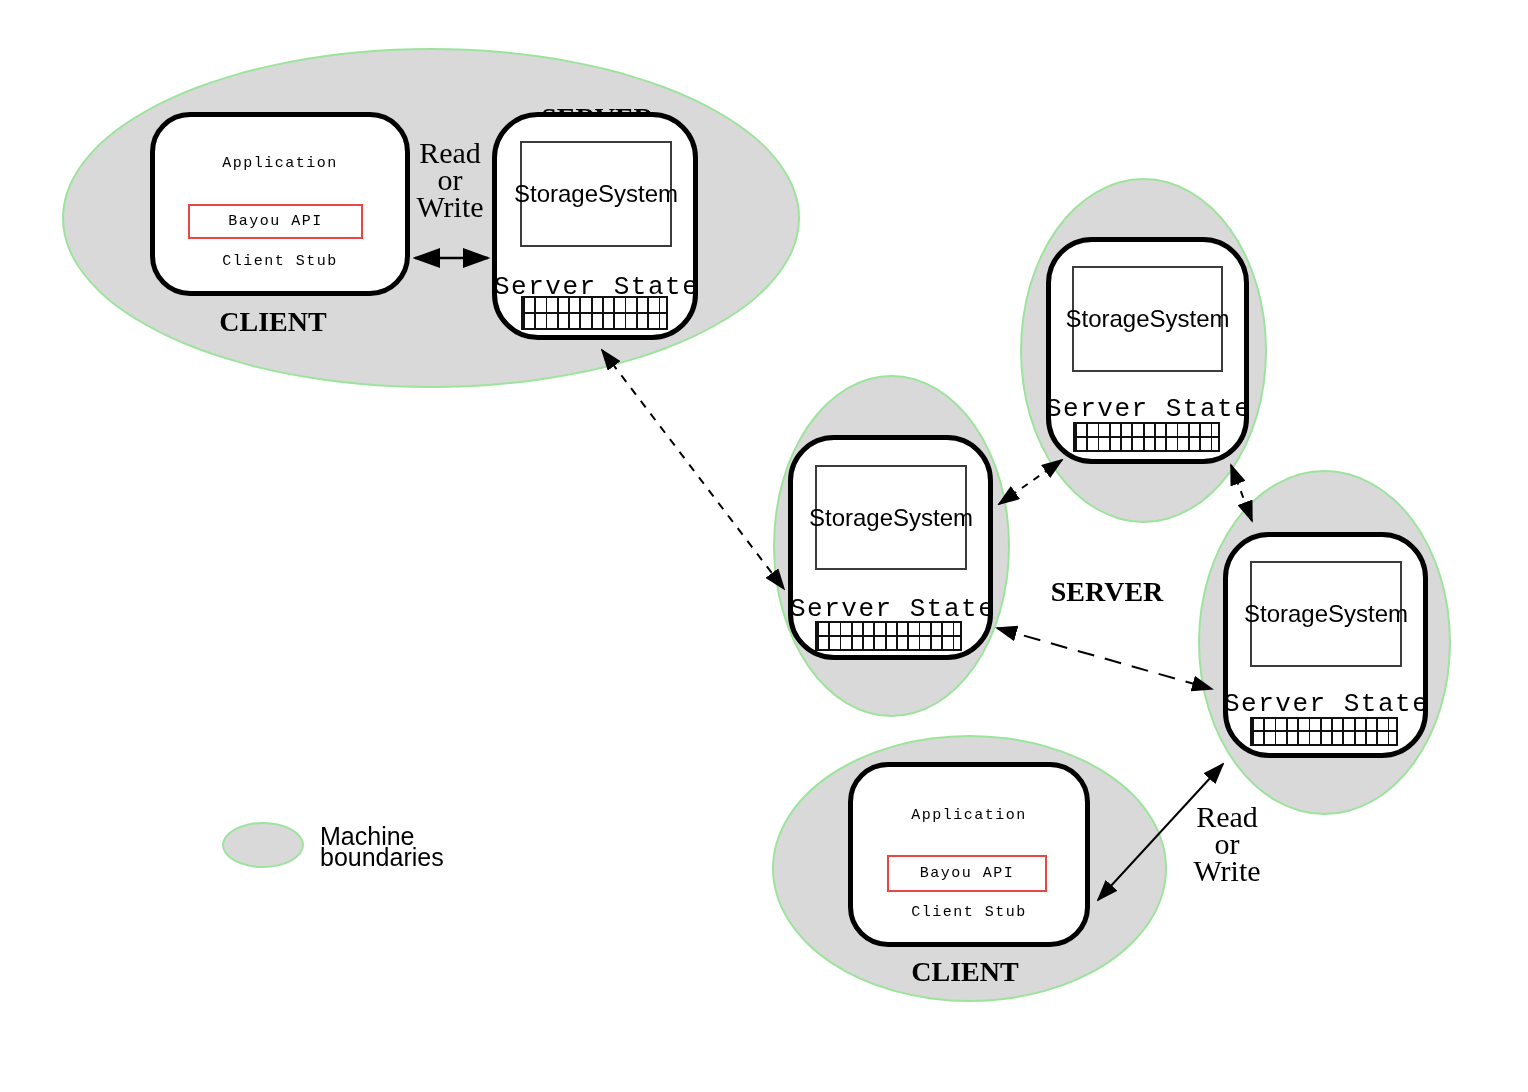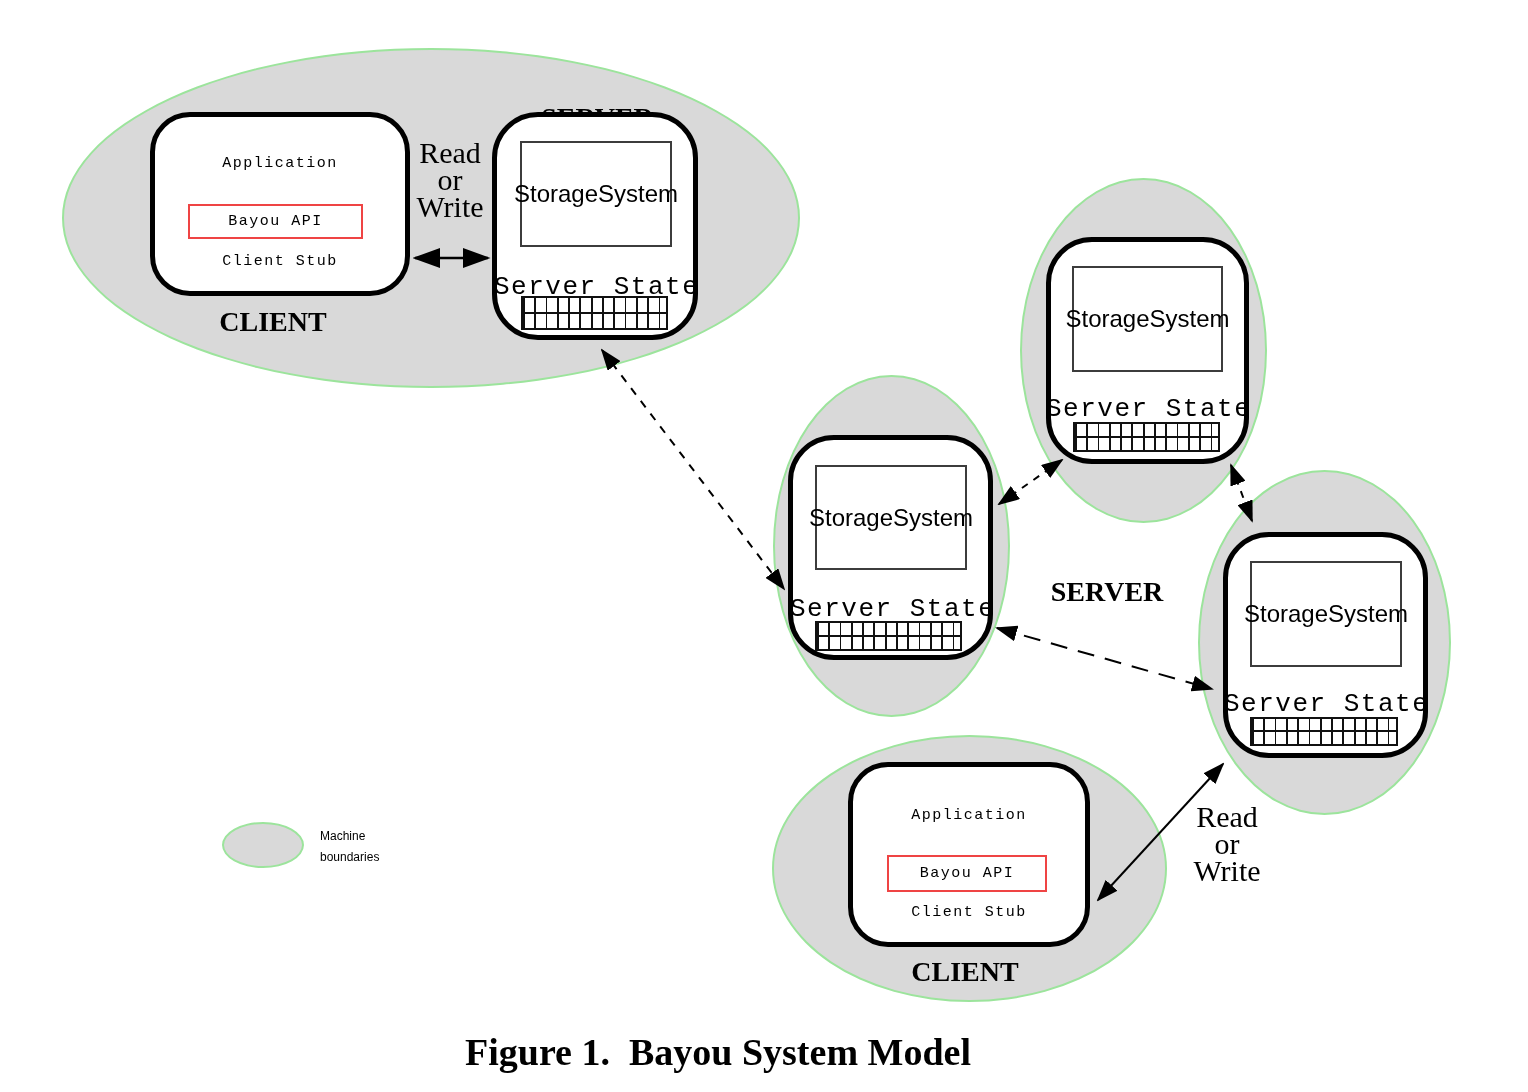--- a/index.html
+++ b/index.html
@@ -22,21 +22,21 @@
           linear-gradient(to bottom, transparent calc(50% - 1px), #111 calc(50% - 1px), #111 calc(50% + 1px), transparent calc(50% + 1px)),
           repeating-linear-gradient(90deg, #111 0 1.8px, transparent 1.8px 11.3px);}
   
   .mono{font-family:"Liberation Mono","DejaVu Sans Mono",monospace;font-size:15px;letter-spacing:1.5px;white-space:nowrap;}
   .serif{font-family:"Liberation Serif","DejaVu Serif",serif;}
   .ctr{text-align:center;}
   .storagetxt{font-family:"Liberation Sans",sans-serif;font-size:24px;line-height:26px;text-align:center;}
   .statetxt{font-family:"Liberation Mono","DejaVu Sans Mono",monospace;font-size:26px;letter-spacing:1.5px;text-align:center;white-space:nowrap;}
   .biglabel{font-size:28px;font-weight:bold;white-space:nowrap;}
   .rwblock{font-size:30px;line-height:27px;text-align:center;white-space:nowrap;}
-  .legendtxt{font-family:"Liberation Sans",sans-serif;font-size:12px;line-height:21px;}
+  .legendtxt{font-family:"Liberation Sans",sans-serif;font-size:25px;line-height:21px;}
   .caption{font-size:38px;font-weight:bold;text-align:center;white-space:pre;}
   svg.layer{position:absolute;left:0;top:0;}
 </style>
 </head>
 <body>
 
 <div class="stage">
 
   <div class="mb" style="left:62px;top:48px;width:738px;height:340px;"></div>
   <div class="mb" style="left:773px;top:375px;width:237px;height:342px;"></div>
@@ -135,15 +135,14 @@
     <div>or</div>
     <div>Write</div>
   </div>
 
   <div class="mb" style="left:222px;top:822px;width:82px;height:46px;"></div>
   <div class="abs legendtxt" style="left:320px;top:826px;width:160px;">
     <div>Machine</div>
     <div>boundaries</div>
   </div>
 
-  <div class="abs serif caption" style="left:318px;top:1030px;width:800px;">Figure 1.  Bayou System Model</div>
 
 </div>
 
 </body></html>

